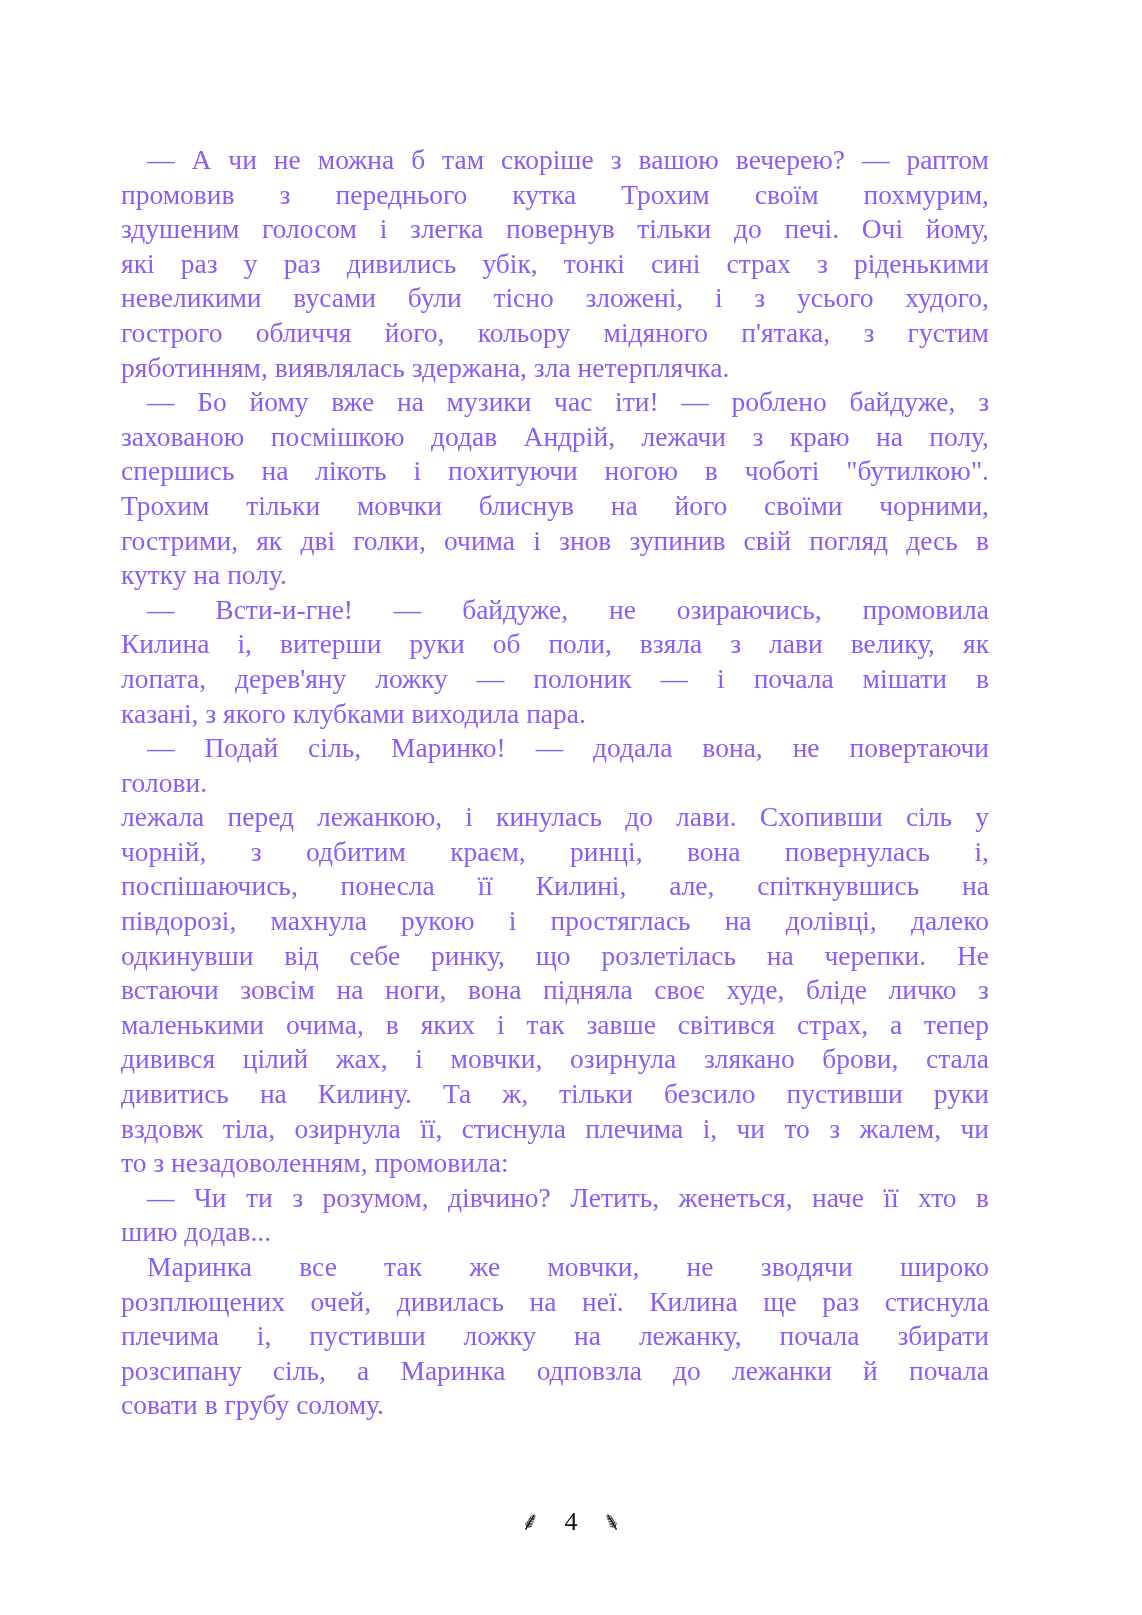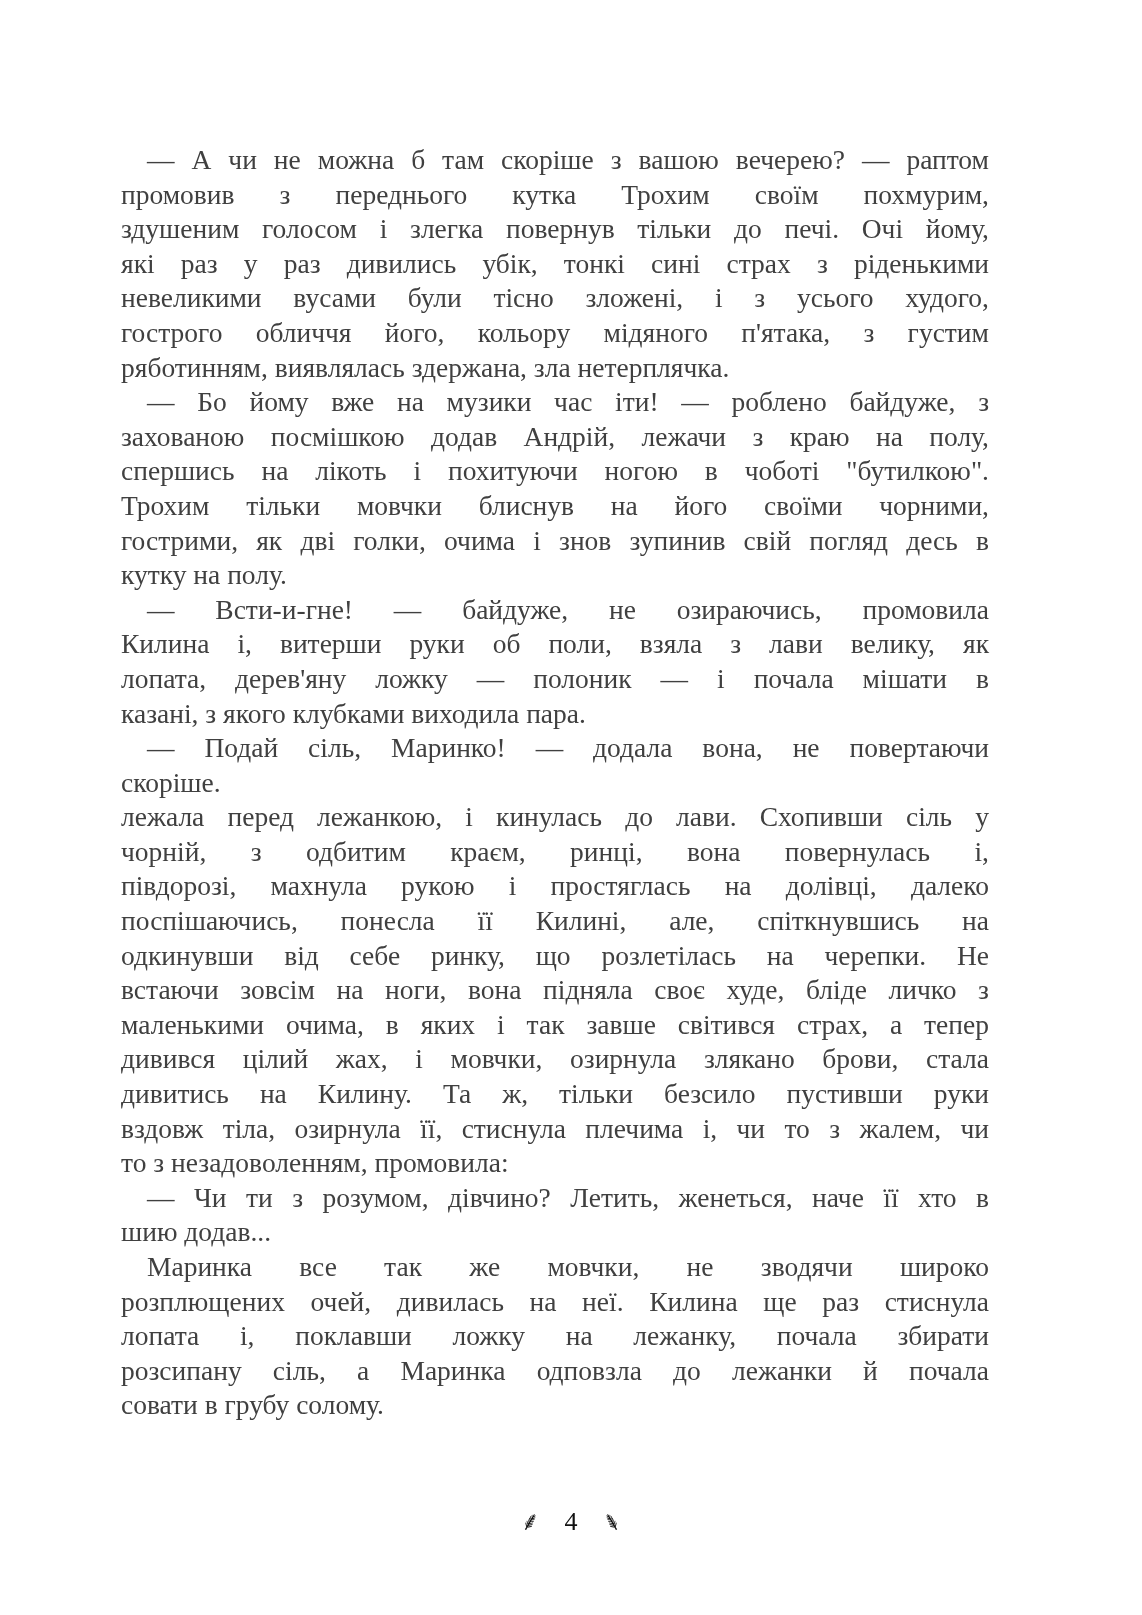--- a/index.html
+++ b/index.html
@@ -1,21 +1,21 @@
 <!DOCTYPE html>
 <html><head>
 <meta charset="utf-8">
 <style>
   html, body { margin:0; padding:0; background:#ffffff; }
   body { width:1142px; height:1615px; position:relative; overflow:hidden; }
   .page { position:absolute; left:0; top:0; width:1142px; height:1615px; background:#fff; }
   .text {
     position:absolute; left:121px; top:143px; width:868px;
     font-family:"Liberation Serif", "DejaVu Serif", serif;
-    font-size:27.5px; line-height:34.6px; color:#404040;
+    font-size:27.5px; line-height:34.6px; color:#8b5cf6;
   }
   .line { display:block; text-align:justify; text-align-last:justify; white-space:nowrap; height:34.6px; }
   .line.last { text-align-last:left; }
   .line.indent { padding-left:26px; }
   .footer {
     position:absolute; top:1502px; left:0; width:1142px; text-align:center;
     font-family:"Liberation Serif", "DejaVu Serif", serif; font-size:26px; color:#111;
   }
   .orn { display:inline-block; font-size:26px; margin:0 18px; }
   .orn.right { transform:scaleX(-1); }
@@ -43,43 +43,43 @@
         <span class="line last">кутку на полу.</span>
       </div>
       <div>
         <span class="line indent">— Вcти-и-гне! — байдуже, не озираючись, промовила</span>
         <span class="line">Килина і, витерши руки об поли, взяла з лави велику, як</span>
         <span class="line">лопата, дерев'яну ложку — полоник — і почала мішати в</span>
         <span class="line last">казані, з якого клубками виходила пара.</span>
       </div>
       <div>
         <span class="line indent">— Подай сіль, Маринко! — додала вона, не повертаючи</span>
-        <span class="line last">скоріше.</span>
+        <span class="line last">голови.</span>
       </div>
       <div>
         <span class="line">лежала перед лежанкою, і кинулась до лави. Схопивши сіль у</span>
         <span class="line">чорній, з одбитим краєм, ринці, вона повернулась і,</span>
+        <span class="line">поспішаючись, понесла її Килині, але, спіткнувшись на</span>
         <span class="line">півдорозі, махнула рукою і простяглась на долівці, далеко</span>
-        <span class="line">поспішаючись, понесла її Килині, але, спіткнувшись на</span>
         <span class="line">одкинувши від себе ринку, що розлетілась на черепки. Не</span>
         <span class="line">встаючи зовсім на ноги, вона підняла своє худе, бліде личко з</span>
         <span class="line">маленькими очима, в яких і так завше світився страх, а тепер</span>
         <span class="line">дивився цілий жах, і мовчки, озирнула злякано брови, стала</span>
         <span class="line">дивитись на Килину. Та ж, тільки безсило пустивши руки</span>
         <span class="line">вздовж тіла, озирнула її, стиснула плечима і, чи то з жалем, чи</span>
         <span class="line last">то з незадоволенням, промовила:</span>
       </div>
       <div>
         <span class="line indent">— Чи ти з розумом, дівчино? Летить, женеться, наче її хто в</span>
         <span class="line last">шию додав...</span>
       </div>
       <div>
         <span class="line indent">Маринка все так же мовчки, не зводячи широко</span>
         <span class="line">розплющених очей, дивилась на неї. Килина ще раз стиснула</span>
-        <span class="line">лопата і, поклавши ложку на лежанку, почала збирати</span>
+        <span class="line">плечима і, пустивши ложку на лежанку, почала збирати</span>
         <span class="line">розсипану сіль, а Маринка одповзла до лежанки й почала</span>
         <span class="line last">совати в грубу солому.</span>
       </div>
     </div>
 
   <div class="footer">
     <span class="orn left">⸙</span>
     <span>4</span>
     <span class="orn right">⸙</span>
   </div>

